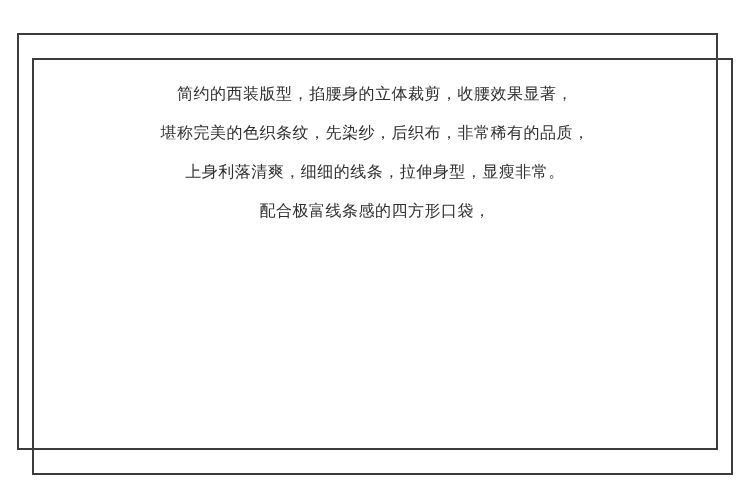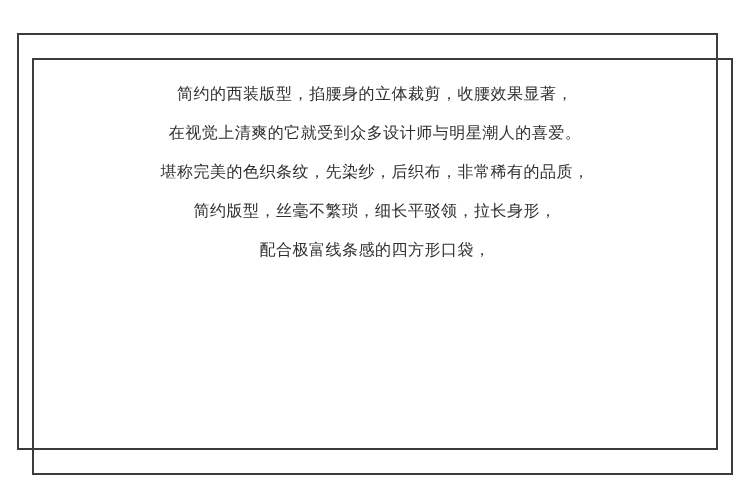--- a/index.html
+++ b/index.html
@@ -55,18 +55,17 @@
   }
 </style>
 </head>
 <body>
 
 <div class="canvas">
   <div class="frame frame-back"></div>
   <div class="frame frame-front"></div>
   <div class="description">
     <p>简约的西装版型，掐腰身的立体裁剪，收腰效果显著，</p>
-    <p>在视觉上清爽的它就受到众多设计师与明星潮人的喜爱。</p>
     <p>堪称完美的色织条纹，先染纱，后织布，非常稀有的品质，</p>
-    <p>简约版型，丝毫不繁琐，细长平驳领，拉长身形，</p>
+    <p>上身利落清爽，细细的线条，拉伸身型，显瘦非常。</p>
     <p>配合极富线条感的四方形口袋，</p>
   </div>
 </div>
 
 </body></html>

